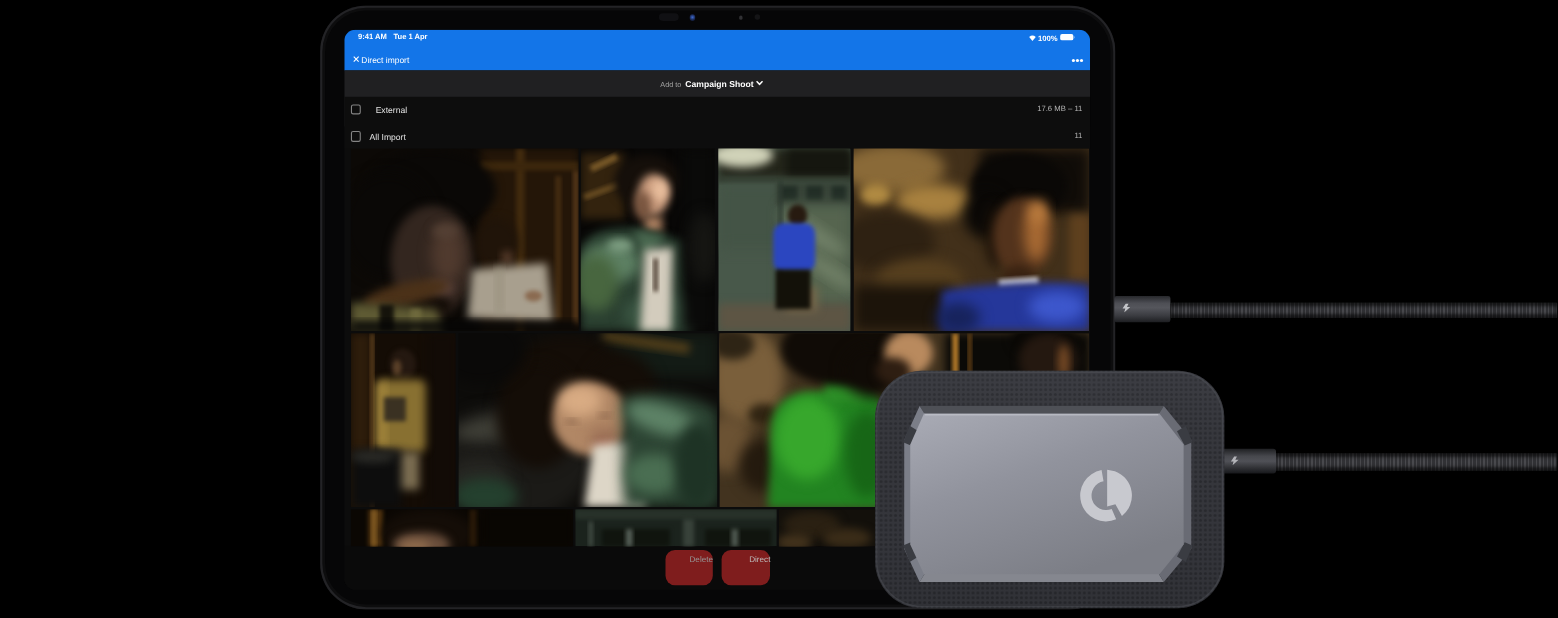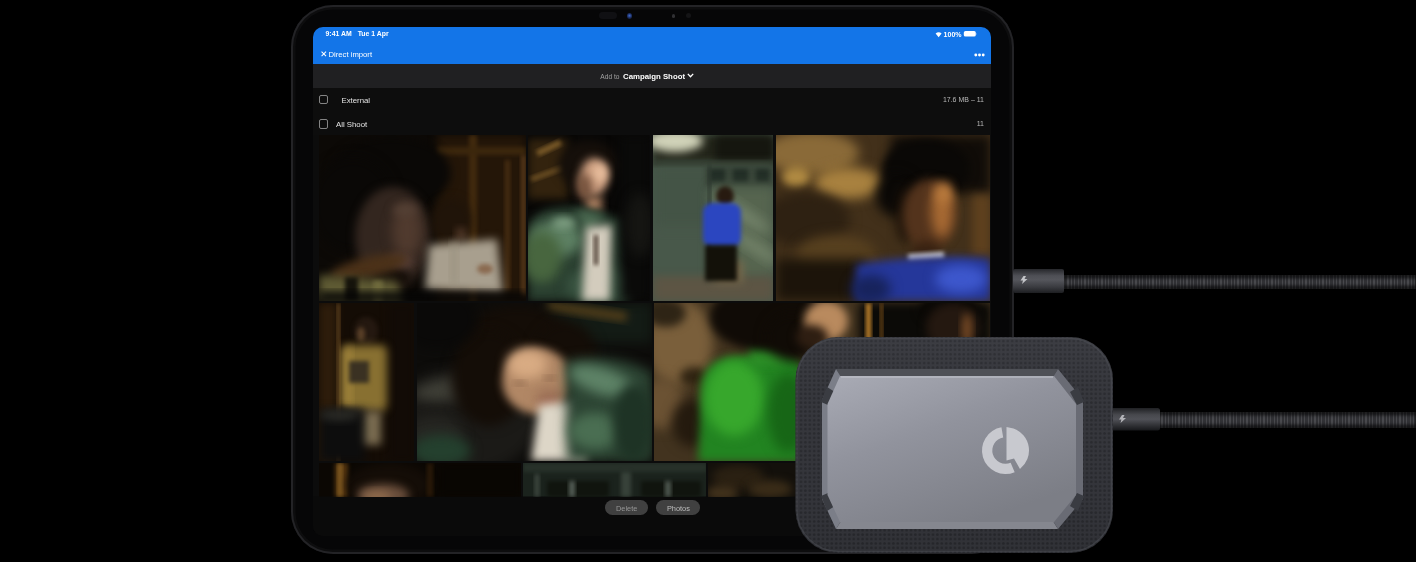--- a/index.html
+++ b/index.html
@@ -15,21 +15,21 @@
 .statustxt{left:13px;top:3.2px;font-size:6.9px;font-weight:700;color:#fff;letter-spacing:0}
 .stR{right:12px;top:2.9px;font-size:7.5px;font-weight:700;color:#fff}
 .xmark{left:8.8px;top:24px;width:5.6px;height:5.6px}
 .title{left:16px;top:22.8px;width:100%;text-align:left;font-size:7.7px;font-weight:400;color:#fff}
 .dots3{right:6.2px;top:25.6px}
 .addline{left:-4.5px;top:8.2px;width:100%;text-align:center;font-size:7.8px;font-weight:700;color:#fff}
 .addlbl{font-size:6.6px;font-weight:400;color:#a2a2a2}
 .chk{width:9.5px;height:9.5px;border:1.3px solid #848484;border-radius:2px;background:#0d0d0d}
 .rowtxt{font-size:7.8px;color:#e4e4e4}
 .rowR{font-size:7px;color:#b9b9b9}
-.btn{top:473.3px;height:15px;border-radius:8.5px;background:#404040;color:#969696;font-size:7.4px;text-align:center;line-height:17px}
+.btn{top:473.3px;height:32px;border-radius:8.5px;background:#7f1d1d;color:#969696;font-size:7.4px;text-align:right;line-height:17px}
 svg.tile{display:block}
 .cable{background:#393a3e;background-image:repeating-linear-gradient(90deg,rgba(255,255,255,.08) 0 1.2px,rgba(0,0,0,.15) 1.2px 3.4px)}
 .cableshade{box-shadow:inset 0 3.5px 3px rgba(0,0,0,.6), inset 0 -3.5px 3px rgba(0,0,0,.6);border-radius:1.5px}
 </style></head>
 <body>
 
 <div class="abs" id="ipad"></div>
 
 <div class="abs" style="left:599px;top:12px;width:18px;height:7px;border-radius:4px;background:#101013"></div>
 <div class="abs" style="left:627px;top:13px;width:4.5px;height:5.5px;border-radius:50%;background:radial-gradient(circle at 50% 45%,#3f6bd0 0,#1a2a58 55%,#0a0d18 100%)"></div>
@@ -62,25 +62,25 @@
           <path d="M0.8 0.9 L3.5 3.7 L6.2 0.9" stroke="#fff" stroke-width="1.3" fill="none"></path>
         </svg></div>
   </div>
   <div class="abs rowsbg"></div>
 
   <div class="abs chk" style="left:6px;top:67.6px"></div>
   <div class="abs rowtxt" style="left:29px;top:68.6px">External</div>
   <div class="abs rowR" style="right:7px;top:69.4px">17.6 MB – 11</div>
 
   <div class="abs chk" style="left:6px;top:92.1px"></div>
-  <div class="abs rowtxt" style="left:23.5px;top:93.1px">All Shoot</div>
+  <div class="abs rowtxt" style="left:23.5px;top:93.1px">All Import</div>
   <div class="abs rowR" style="right:7px;top:92.9px">11</div>
   <div class="abs botbar"></div>
   <div class="abs btn" style="left:292.7px;width:43px">Delete</div>
-  <div class="abs btn" style="left:343.9px;width:44px;color:#bdbdbd">Photos</div>
+  <div class="abs btn" style="left:343.9px;width:44px;color:#bdbdbd">Direct</div>
 </div>
 
 <svg width="0" height="0" style="position:absolute">
   <defs>
     <filter id="b2" color-interpolation-filters="sRGB" x="-30%" y="-30%" width="160%" height="160%">
         <feGaussianBlur stdDeviation="2"></feGaussianBlur>
       </filter>
     <filter id="b4" color-interpolation-filters="sRGB" x="-40%" y="-40%" width="180%" height="180%">
         <feGaussianBlur stdDeviation="4"></feGaussianBlur>
       </filter>

